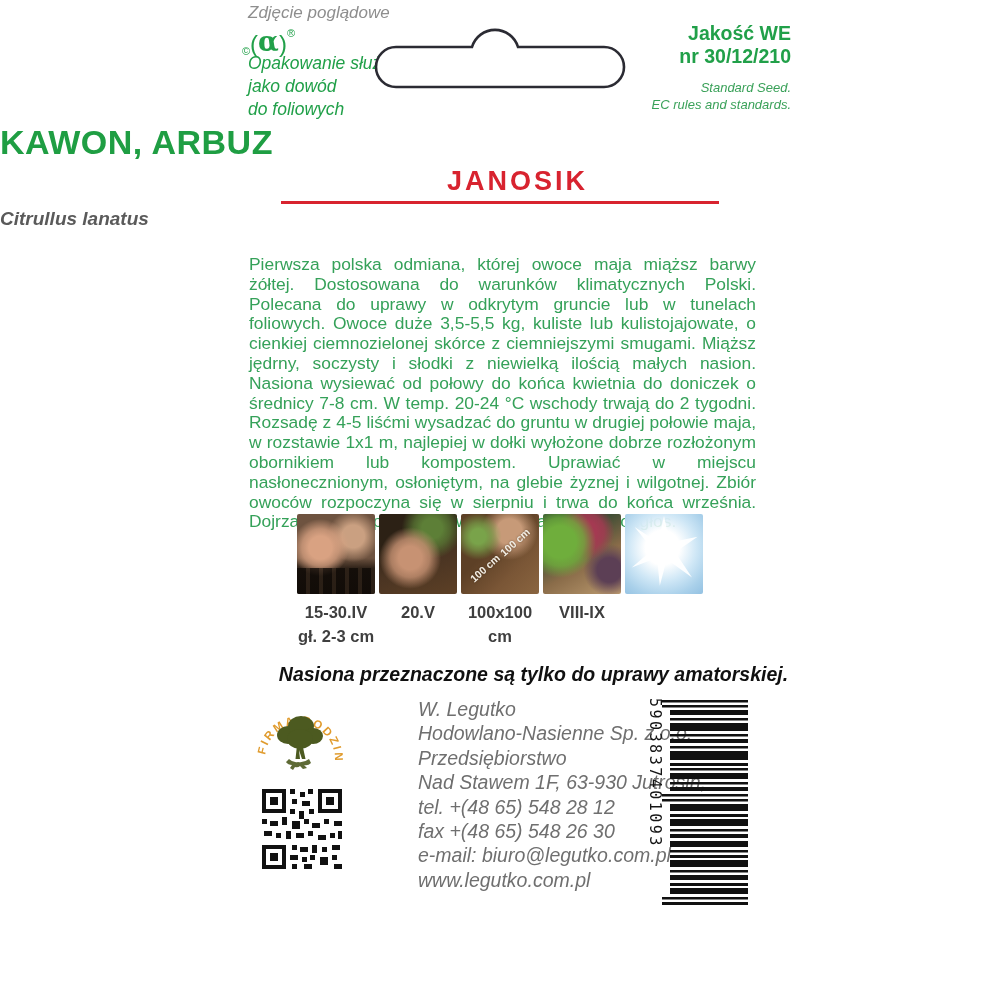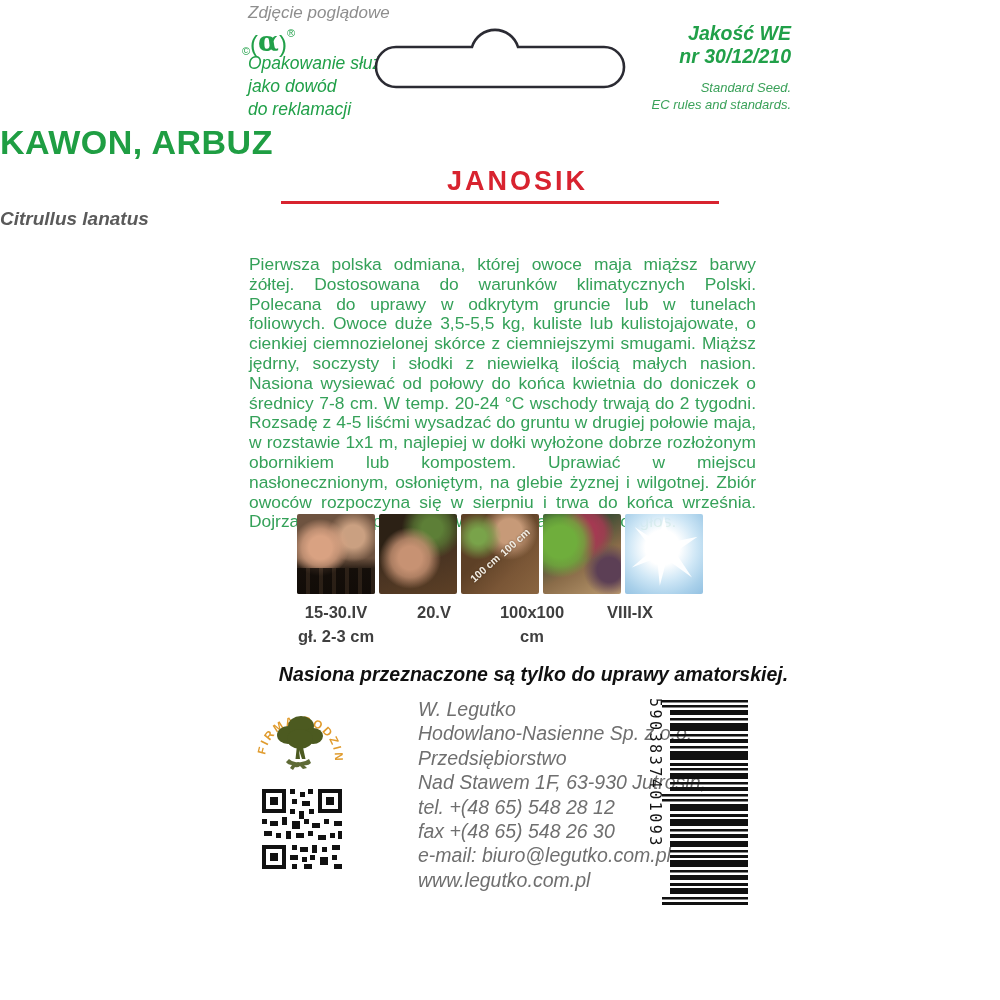--- a/index.html
+++ b/index.html
@@ -9,21 +9,21 @@
   
   .photo-note{position:absolute;left:248px;top:3px;font-style:italic;font-size:17px;color:#8e8e8e;}
   .alpha-mark{position:absolute;left:242px;top:26px;color:#21a049;white-space:nowrap;}
   .alpha-mark .copy{font-size:11px;vertical-align:-6px;}
   .alpha-mark .paren{font-size:24px;font-weight:400;vertical-align:-3px;}
   .alpha-mark .alpha{font-size:27px;font-weight:700;font-family:"DejaVu Serif",serif;vertical-align:-2px;}
   .alpha-mark .reg{font-size:11px;vertical-align:12px;}
   .claim{position:absolute;left:248px;top:52px;font-style:italic;font-size:17.5px;color:#21a049;line-height:1.3;}
   .euro-slot{position:absolute;left:366px;top:27px;}
   .quality{position:absolute;right:244px;top:22px;text-align:right;}
-  .quality .q1{font-size:19.5px;font-weight:700;font-style:italic;color:#21a049;line-height:1.18;}
+  .quality .q1{font-size:19.5px;font-weight:700;color:#21a049;line-height:1.18;}
   .quality .q2{font-size:13px;font-style:italic;color:#3aa159;line-height:1.3;}
   .quality .q2.first{margin-top:12px;}
 
   
   .species{position:absolute;left:0;top:123px;width:100%;text-align:left;
            font-size:34px;font-weight:700;color:#1f9e43;letter-spacing:.5px;}
   .variety{position:absolute;left:0;top:166px;width:100%;text-align:center;
            font-size:27px;font-weight:600;color:#d8232f;letter-spacing:3px;}
   .red-rule{position:absolute;left:281px;top:201px;width:438px;height:2.5px;background:#d8232f;}
   .latin{position:absolute;left:0;top:208px;width:100%;text-align:left;
@@ -57,21 +57,21 @@
      linear-gradient(150deg,#2e4630 0 25%, #8a6c49 60%, #bd9c71 100%);}
   .picto.sun{background:radial-gradient(circle at 48% 42%, #ffffff 0 16%, rgba(255,255,255,.85) 28%,
      #cfe7f6 55%, #a9d0ea 80%, #93c1e2 100%);}
   .sun-star{position:absolute;left:50%;top:46%;width:70px;height:70px;transform:translate(-50%,-50%);
      background:#fff;opacity:.9;
      clip-path:polygon(50% 0,58% 38%,98% 30%,66% 52%,90% 88%,54% 62%,44% 100%,40% 60%,4% 74%,34% 48%,8% 16%,42% 38%);}
   .spacing-tag{position:absolute;color:#f4efe6;font-size:10.5px;font-weight:700;
      transform:rotate(-42deg);text-shadow:0 0 2px rgba(60,40,20,.7);}
   .spacing-tag.a{left:6px;top:48px;}
   .spacing-tag.b{left:36px;top:22px;}
-  .picto-labels{position:absolute;left:297px;top:601px;display:flex;gap:20px;
+  .picto-labels{position:absolute;left:297px;top:601px;display:flex;gap:4px;
      font-size:16.5px;font-weight:700;color:#3f3f3f;line-height:1.45;}
   .picto-labels .cell{width:78px;text-align:center;}
 
   
   .amateur{position:absolute;left:16px;top:663px;width:100%;text-align:center;
      font-size:19.5px;font-weight:700;font-style:italic;color:#101010;}
 
   
   .company{position:absolute;left:374px;top:697px;font-style:italic;font-size:19.5px;
      color:#6f6f6f;line-height:24.4px;margin-left:44px;}
@@ -88,21 +88,21 @@
 
   <div class="photo-note">Zdjęcie poglądowe</div>
 
   <div class="alpha-mark">
     <span class="copy">©</span><span class="paren">(</span><span class="alpha">α</span><span class="paren">)</span><span class="reg">®</span>
   </div>
 
   <div class="claim">
     <div>Opakowanie służy</div>
     <div>jako dowód</div>
-    <div>do reklamacji</div>
+    <div>do foliowych</div>
   </div>
 
   <svg class="euro-slot" width="268" height="68" viewBox="0 0 268 68">
     <path d="M 30 20 H 106 A 24 24 0 0 1 152 20 H 238 A 20 20 0 0 1 258 40 A 20 20 0 0 1 238 60 H 30 A 20 20 0 0 1 10 40 A 20 20 0 0 1 30 20 Z" fill="#ffffff" stroke="#2b2b33" stroke-width="2.6"></path>
   </svg>
 
   <div class="quality">
     <div class="q1">Jakość WE</div>
     <div class="q1">nr 30/12/210</div>
     <div class="q2 first">Standard Seed.</div>

